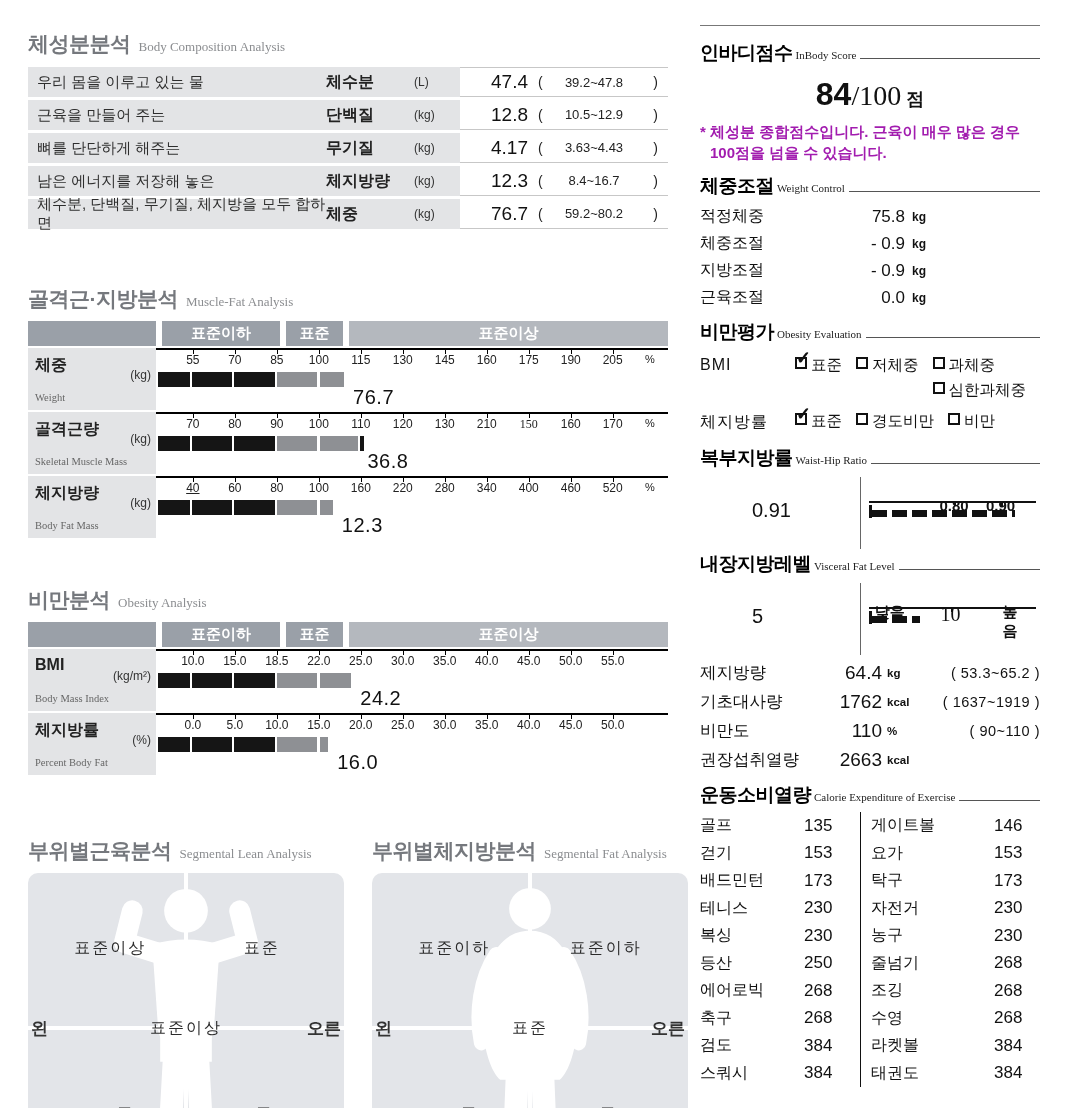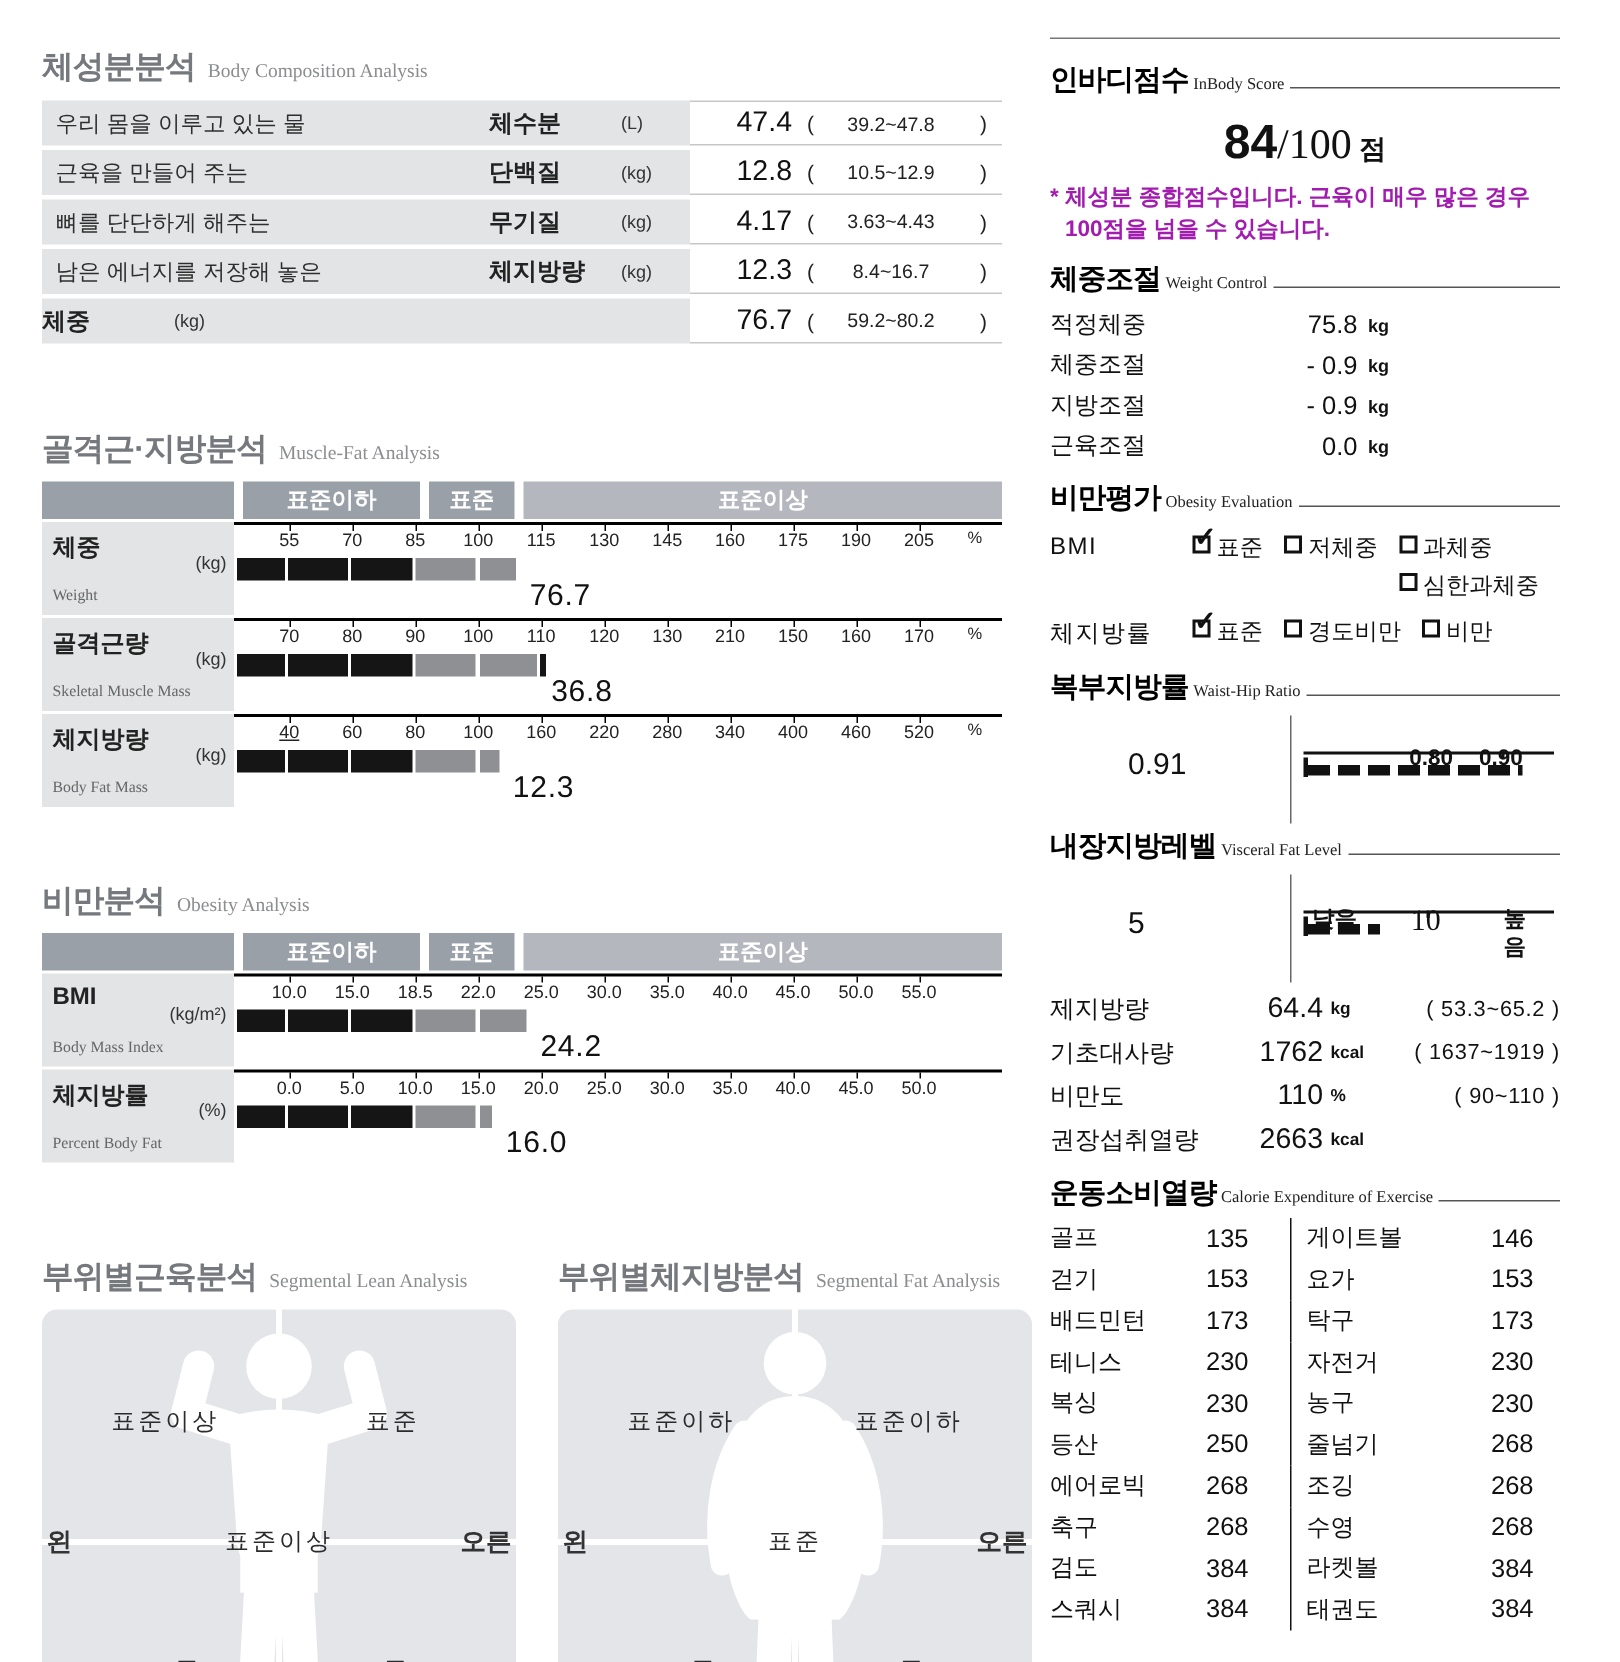--- a/index.html
+++ b/index.html
@@ -171,20 +171,21 @@
           </div>
           <div class="bc-val">
             <span class="bc-num">12.3</span>
             <span class="bc-par">(</span>
             <span class="bc-range">8.4~16.7</span>
             <span class="bc-par">)</span>
           </div>
         </div>
         <div class="bc-row">
           <div class="bc-left">
+            <span class="bc-desc">체수분, 단백질, 무기질, 체지방을 모두 합하면</span>
             <span class="bc-label">체중</span>
             <span class="bc-unit">(kg)</span>
           </div>
           <div class="bc-val">
             <span class="bc-num">76.7</span>
             <span class="bc-par">(</span>
             <span class="bc-range">59.2~80.2</span>
             <span class="bc-par">)</span>
           </div>
         </div>
@@ -255,21 +256,21 @@
             <span class="tick-label" style="left: 31.8%;">100</span>
             <span class="tick-mark" style="left: 31.8%;"></span>
             <span class="tick-label" style="left: 40%;">110</span>
             <span class="tick-mark" style="left: 40%;"></span>
             <span class="tick-label" style="left: 48.2%;">120</span>
             <span class="tick-mark" style="left: 48.2%;"></span>
             <span class="tick-label" style="left: 56.4%;">130</span>
             <span class="tick-mark" style="left: 56.4%;"></span>
             <span class="tick-label" style="left: 64.6%;">210</span>
             <span class="tick-mark" style="left: 64.6%;"></span>
-            <span class="tick-label" style="left: 72.8%;">150</span>
+            <span class="tick-label" style="left: 72.8%; font-family: Liberation Serif, serif;">150</span>
             <span class="tick-mark" style="left: 72.8%;"></span>
             <span class="tick-label" style="left: 81%;">160</span>
             <span class="tick-mark" style="left: 81%;"></span>
             <span class="tick-label" style="left: 89.2%;">170</span>
             <span class="tick-mark" style="left: 89.2%;"></span>
             <span class="pct-sign">%</span>
             <div class="bar-seg" style="left: 0.4%; width: 6.2%; background: rgb(21, 21, 21);"></div>
             <div class="bar-seg" style="left: 7.1%; width: 7.7%; background: rgb(21, 21, 21);"></div>
             <div class="bar-seg" style="left: 15.3%; width: 7.9%; background: rgb(21, 21, 21);"></div>
             <div class="bar-seg" style="left: 23.7%; width: 7.8%; background: rgb(142, 144, 148);"></div>

